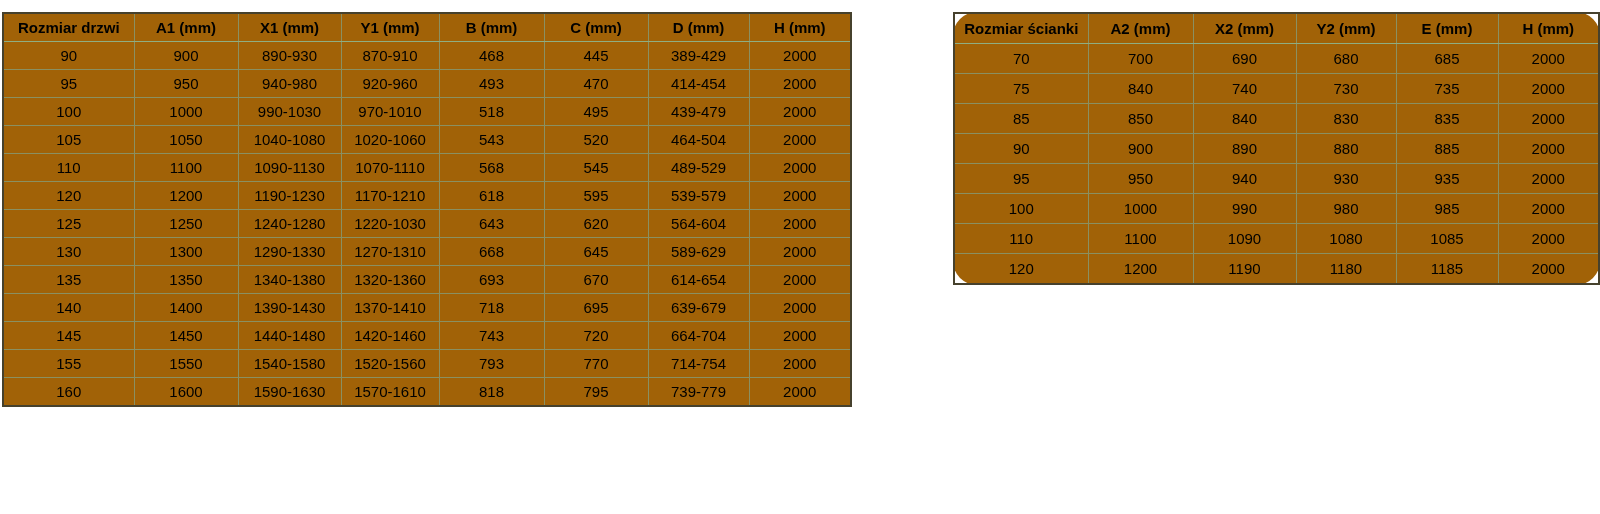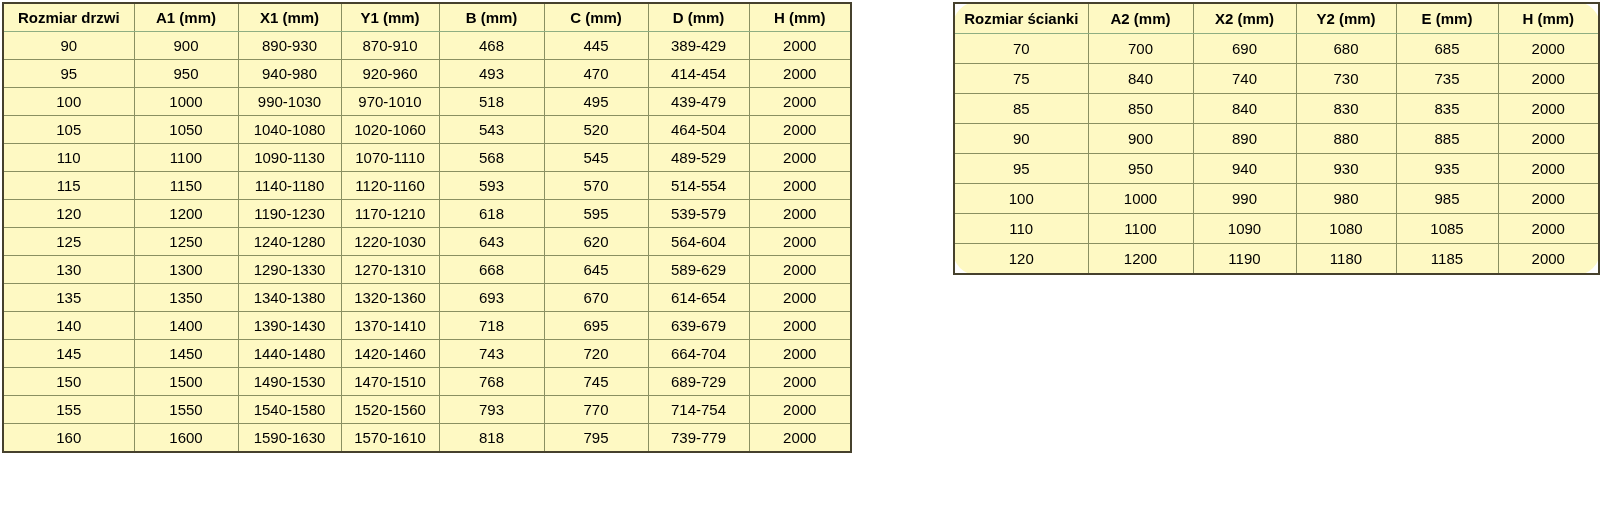--- a/index.html
+++ b/index.html
@@ -11,22 +11,22 @@
     height: 514px;
     background: #ffffff;
     font-family: "Liberation Sans", sans-serif;
     position: relative;
     overflow: hidden;
   }
   table {
     border-collapse: collapse;
     table-layout: fixed;
     position: absolute;
-    top: 2px;
-    background: #fef9c3;
+    top: 12px;
+    background: #a16207;
     border: 2px solid #46412d;
   }
   #door-table {
     left: 2px;
     width: 848px;
   }
   #wall-table {
     left: 953px;
     width: 645px;
     border-radius: 24px;
@@ -123,30 +123,20 @@
         <td>110</td>
         <td>1100</td>
         <td>1090-1130</td>
         <td>1070-1110</td>
         <td>568</td>
         <td>545</td>
         <td>489-529</td>
         <td>2000</td>
       </tr>
       <tr>
-        <td>115</td>
-        <td>1150</td>
-        <td>1140-1180</td>
-        <td>1120-1160</td>
-        <td>593</td>
-        <td>570</td>
-        <td>514-554</td>
-        <td>2000</td>
-      </tr>
-      <tr>
         <td>120</td>
         <td>1200</td>
         <td>1190-1230</td>
         <td>1170-1210</td>
         <td>618</td>
         <td>595</td>
         <td>539-579</td>
         <td>2000</td>
       </tr>
       <tr>
@@ -190,30 +180,20 @@
         <td>2000</td>
       </tr>
       <tr>
         <td>145</td>
         <td>1450</td>
         <td>1440-1480</td>
         <td>1420-1460</td>
         <td>743</td>
         <td>720</td>
         <td>664-704</td>
-        <td>2000</td>
-      </tr>
-      <tr>
-        <td>150</td>
-        <td>1500</td>
-        <td>1490-1530</td>
-        <td>1470-1510</td>
-        <td>768</td>
-        <td>745</td>
-        <td>689-729</td>
         <td>2000</td>
       </tr>
       <tr>
         <td>155</td>
         <td>1550</td>
         <td>1540-1580</td>
         <td>1520-1560</td>
         <td>793</td>
         <td>770</td>
         <td>714-754</td>

